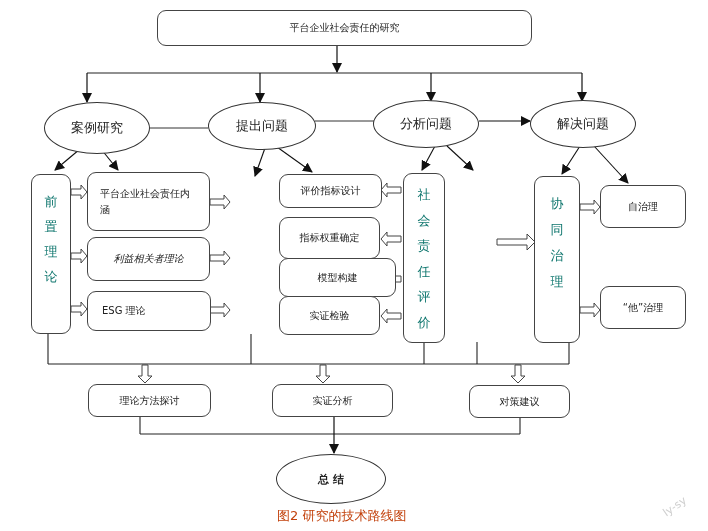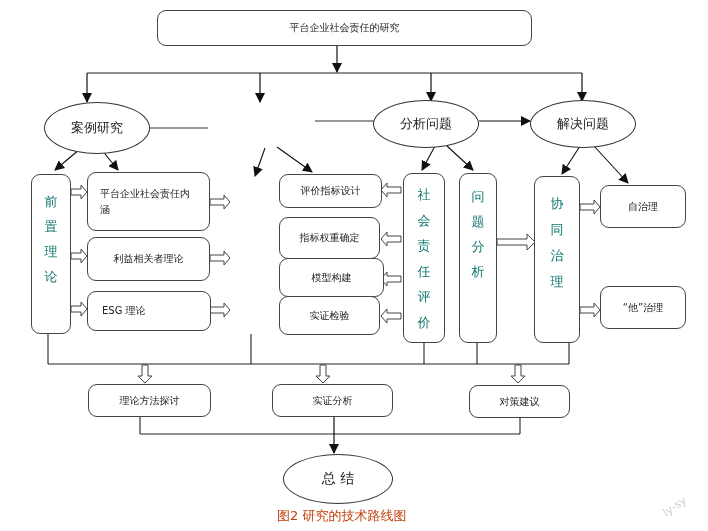--- a/index.html
+++ b/index.html
@@ -89,52 +89,50 @@
       <line x1="140" y1="417" x2="140" y2="434"></line>
       <line x1="520" y1="418" x2="520" y2="434"></line>
       <line x1="140" y1="434" x2="520" y2="434"></line>
     </g>
     <line x1="334" y1="417" x2="334" y2="453" stroke="#111" stroke-width="1.2" marker-end="url(#ah)"></line>
   </svg>
 
   <div class="box" style="left:157px;top:10px;width:375px;height:36px;">平台企业社会责任的研究</div>
 
   <div class="ell" style="left:44px;top:102px;width:106px;height:52px;">案例研究</div>
+  <div class="ell" style="left:208px;top:102px;width:108px;height:48px;">提出问题</div>
   <div class="ell" style="left:373px;top:100px;width:106px;height:48px;">分析问题</div>
   <div class="ell" style="left:530px;top:100px;width:106px;height:48px;">解决问题</div>
 
   <div class="vbox" style="left:31px;top:174px;width:40px;height:160px;padding-top:14px;">
     <span style="width:14px;margin:0 auto;word-break:break-all;line-height:25px;">前置理论</span>
   </div>
   <div class="box left" style="left:87px;top:172px;width:123px;height:59px;padding-right:16px;">平台企业社会责任内涵</div>
-  <div class="box" style="left:87px;top:237px;width:123px;height:44px;">利益相关者理论</div>
+  <div class="box" style="left:87px;top:237px;width:123px;height:44px;font-style:italic;">利益相关者理论</div>
   <div class="box left" style="left:87px;top:291px;width:124px;height:40px;padding-left:14px;">ESG 理论</div>
 
 
   <div class="box" style="left:279px;top:174px;width:103px;height:34px;">评价指标设计</div>
   <div class="box" style="left:279px;top:217px;width:101px;height:42px;">指标权重确定</div>
-  <div class="box" style="left:279px;top:258px;width:105px;height:39px;">模型构建</div>
+  <div class="box" style="left:279px;top:258px;width:117px;height:39px;">模型构建</div>
   <div class="box" style="left:279px;top:296px;width:101px;height:39px;">实证检验</div>
 
   <div class="vbox" style="left:403px;top:173px;width:42px;height:170px;padding-top:8px;">
     <span style="width:14px;margin:0 auto;word-break:break-all;line-height:25.5px;">社会责任评价</span>
   </div>
 
-  <div class="vbox" style="left:459px;top:173px;width:38px;height:170px;padding-top:10px;">
-    <span style="width:14px;margin:0 auto;word-break:break-all;line-height:25px;">问题分析</span>
-  </div>
 
   <div class="vbox" style="left:534px;top:176px;width:46px;height:167px;padding-top:14px;">
     <span style="width:14px;margin:0 auto;word-break:break-all;line-height:26px;">协同治理</span>
   </div>
   <div class="box" style="left:600px;top:185px;width:86px;height:43px;">自治理</div>
   <div class="box" style="left:88px;top:384px;width:123px;height:33px;">理论方法探讨</div>
 
   <div class="box" style="left:600px;top:286px;width:86px;height:43px;">“他”治理</div>
   <div class="box" style="left:272px;top:384px;width:121px;height:33px;">实证分析</div>
   <div class="box" style="left:469px;top:385px;width:101px;height:33px;">对策建议</div>
 
-  <div class="ell" style="left:283px;top:454px;width:110px;height:50px;font-size:14px;">总 结</div>
+  <div class="ell" style="left:276px;top:454px;width:110px;height:50px;font-size:11px;font-weight:bold;">总 结</div>
 
   <div class="caption" style="left:277px;top:507px;">图2  研究的技术路线图</div>
 
   <div class="wm" style="left:662px;top:500px;">ly-sy</div>
 </div>
 
 </body></html>

